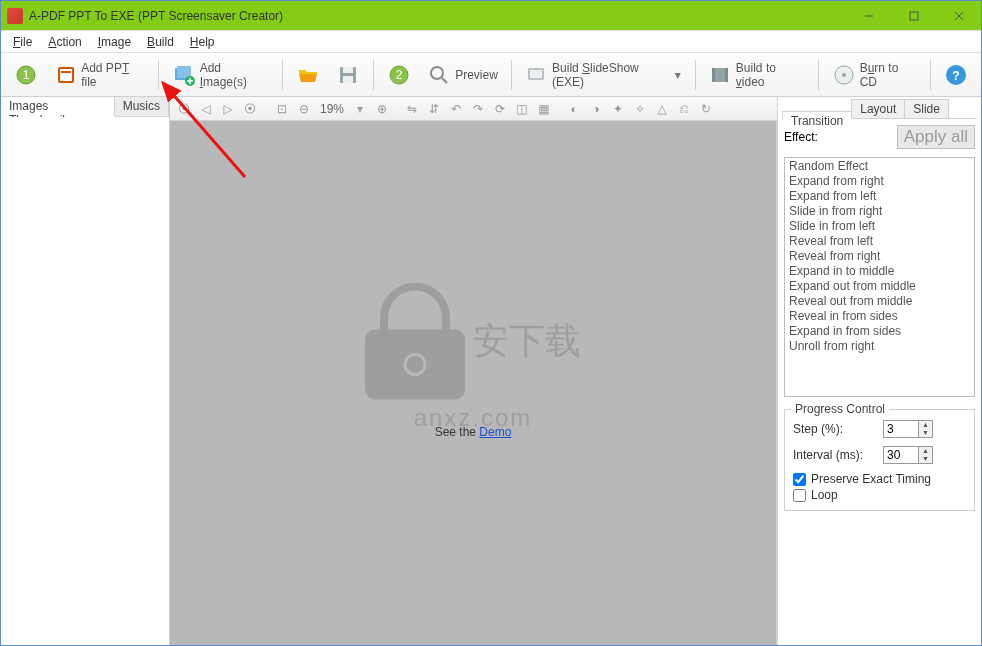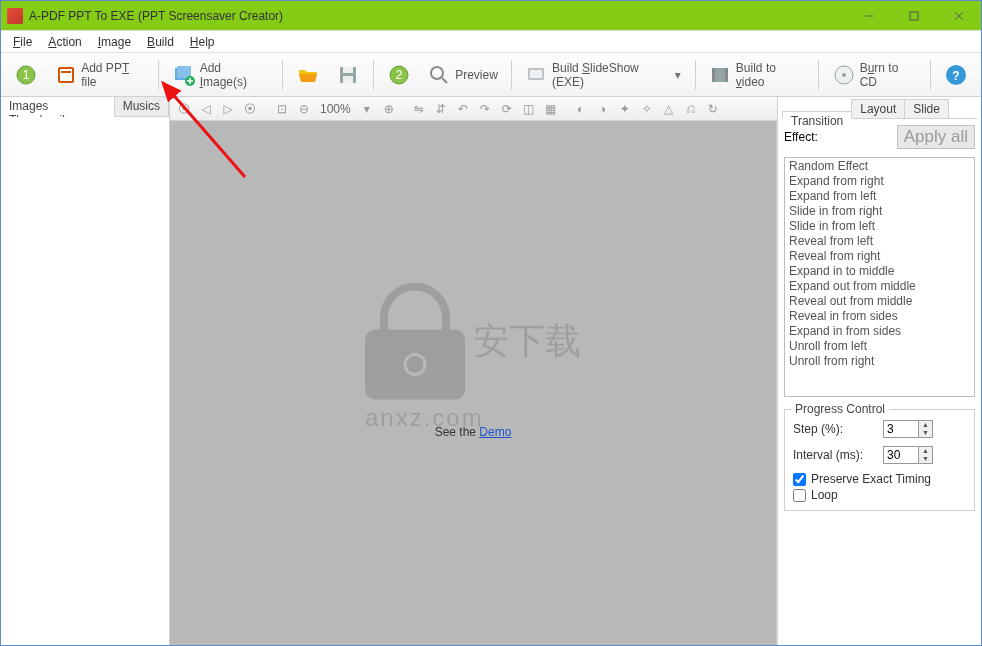--- a/index.html
+++ b/index.html
@@ -22,21 +22,21 @@
 .left-pane { width: 169px; border-right: 1px solid #d0d0d0; display: flex; flex-direction: column; }
 .left-tabs { height: 20px; display: flex; border-bottom: 1px solid #d0d0d0; background:#f4f4f4; }
 .left-tab { padding: 2px 8px; border-right: 1px solid #d0d0d0; background: #fff; color:#444; cursor:default; }
 .left-tab.inactive { background: #ececec; }
 .left-tab.active { border-bottom: 1px solid #fff; margin-bottom: -1px; }
 .center-pane { flex: 1; display: flex; flex-direction: column; position: relative; }
 .center-toolbar { height: 24px; background: linear-gradient(#fafafa,#eee); border-bottom: 1px solid #d0d0d0; display: flex; align-items: center; gap: 2px; padding: 0 4px; }
 .ctb { width: 20px; height: 20px; display: flex; align-items: center; justify-content: center; color: #999; border-radius: 2px; cursor:default; }
 .ctxt { color: #666; padding: 0 4px; }
 .canvas { flex: 1; background: #b8b8b8; position: relative; display:flex; align-items:center; justify-content:center; border-right:1px solid #d0d0d0; }
-.watermark { position:absolute; top:45%; left:50%; transform:translate(-50%,-50%); display:flex; flex-direction:column; opacity:0.25; }
+.watermark { position:absolute; top:45%; left:50%; transform:translate(-50%,-50%); display:flex; flex-direction:column; align-items:center; opacity:0.25; }
 .watermark .lock{ width:70px; height:55px; border:8px solid #555; border-top-left-radius:35px; border-top-right-radius:35px; border-bottom:none; margin-bottom:-8px;}
 .watermark .bag{ width:100px; height:70px; background:#555; border-radius:10px; display:flex; align-items:center; justify-content:center;}
 .watermark .txtcn{ font-size:36px; color:#555; margin-left:8px; }
 .watermark .row{ display:flex; align-items:center; }
 .watermark .url{ font-size:24px; color:#555; letter-spacing:2px; margin-top:4px;}
 .demo-text { position: absolute; top: 58%; left: 50%; transform: translateX(-50%); color:#333; }
 .demo-text a { color: #1a52cc; text-decoration: underline; }
 .right-pane { width: 204px; border-left: 1px solid #d0d0d0; display: flex; flex-direction: column; padding: 2px 4px; }
 .right-tabs { height: 20px; display: flex; border-bottom: 1px solid #d0d0d0; }
 .right-tab { padding: 2px 8px; border: 1px solid #d0d0d0; border-bottom: none; background:#fff; margin-right:-1px; color:#444; cursor:default; }
@@ -216,21 +216,21 @@
 
   <div class="center-pane">
     <div class="center-toolbar">
       <div class="ctb">⦿</div>
       <div class="ctb">◁</div>
       <div class="ctb">▷</div>
       <div class="ctb">⦿</div>
       <div style="width:8px"></div>
       <div class="ctb">⊡</div>
       <div class="ctb">⊖</div>
-      <div class="ctxt">100%</div>
+      <div class="ctxt">19%</div>
       <div class="ctb">▾</div>
       <div class="ctb">⊕</div>
       <div style="width:6px"></div>
       <div class="ctb">⇋</div>
       <div class="ctb">⇵</div>
       <div class="ctb">↶</div>
       <div class="ctb">↷</div>
       <div class="ctb">⟳</div>
       <div class="ctb">◫</div>
       <div class="ctb">▦</div>
@@ -281,21 +281,20 @@
           <div>Expand from left</div>
           <div>Slide in from right</div>
           <div>Slide in from left</div>
           <div>Reveal from left</div>
           <div>Reveal from right</div>
           <div>Expand in to middle</div>
           <div>Expand out from middle</div>
           <div>Reveal out from middle</div>
           <div>Reveal in from sides</div>
           <div>Expand in from sides</div>
-          <div>Unroll from left</div>
           <div>Unroll from right</div>
         </div>
       <div class="progress-box">
         <span class="legend">Progress Control</span>
         <div class="prow">
           <label>Step (%):</label>
           <div class="spinner">
               <input value="3" style="">
               <div class="arrows">
                 <span>▲</span>

